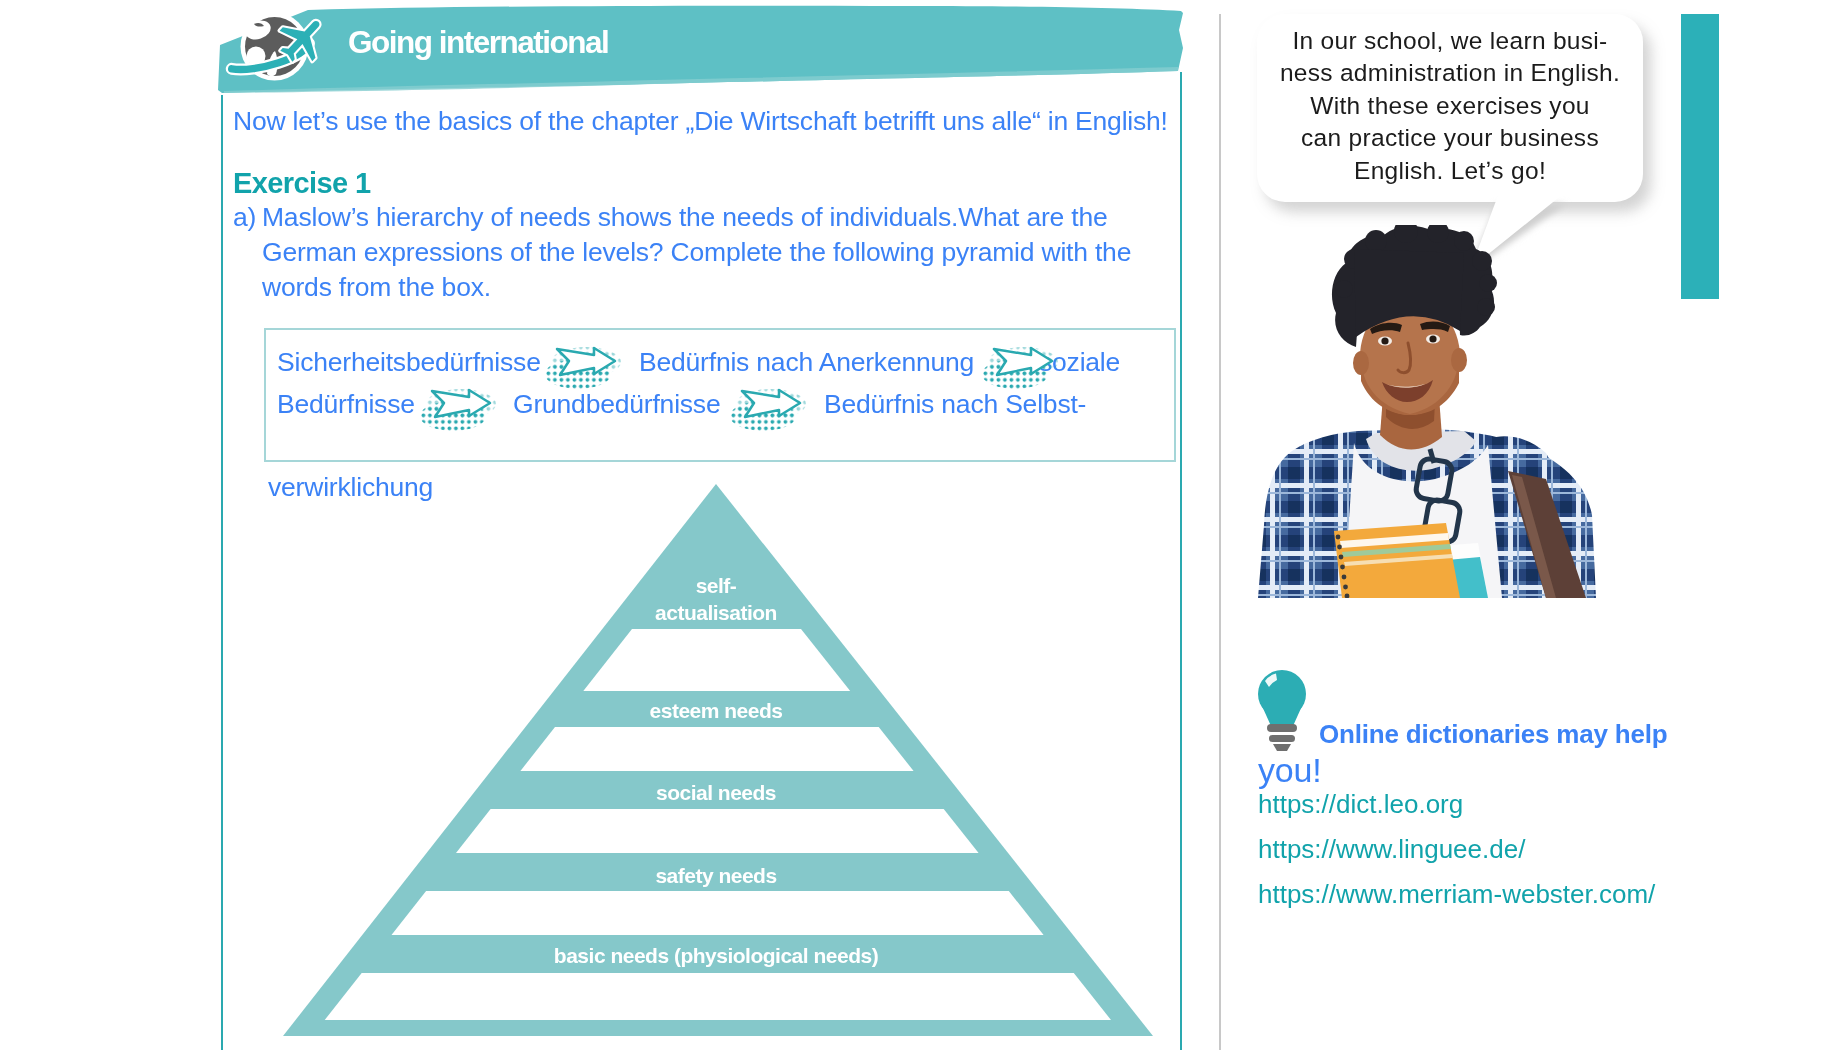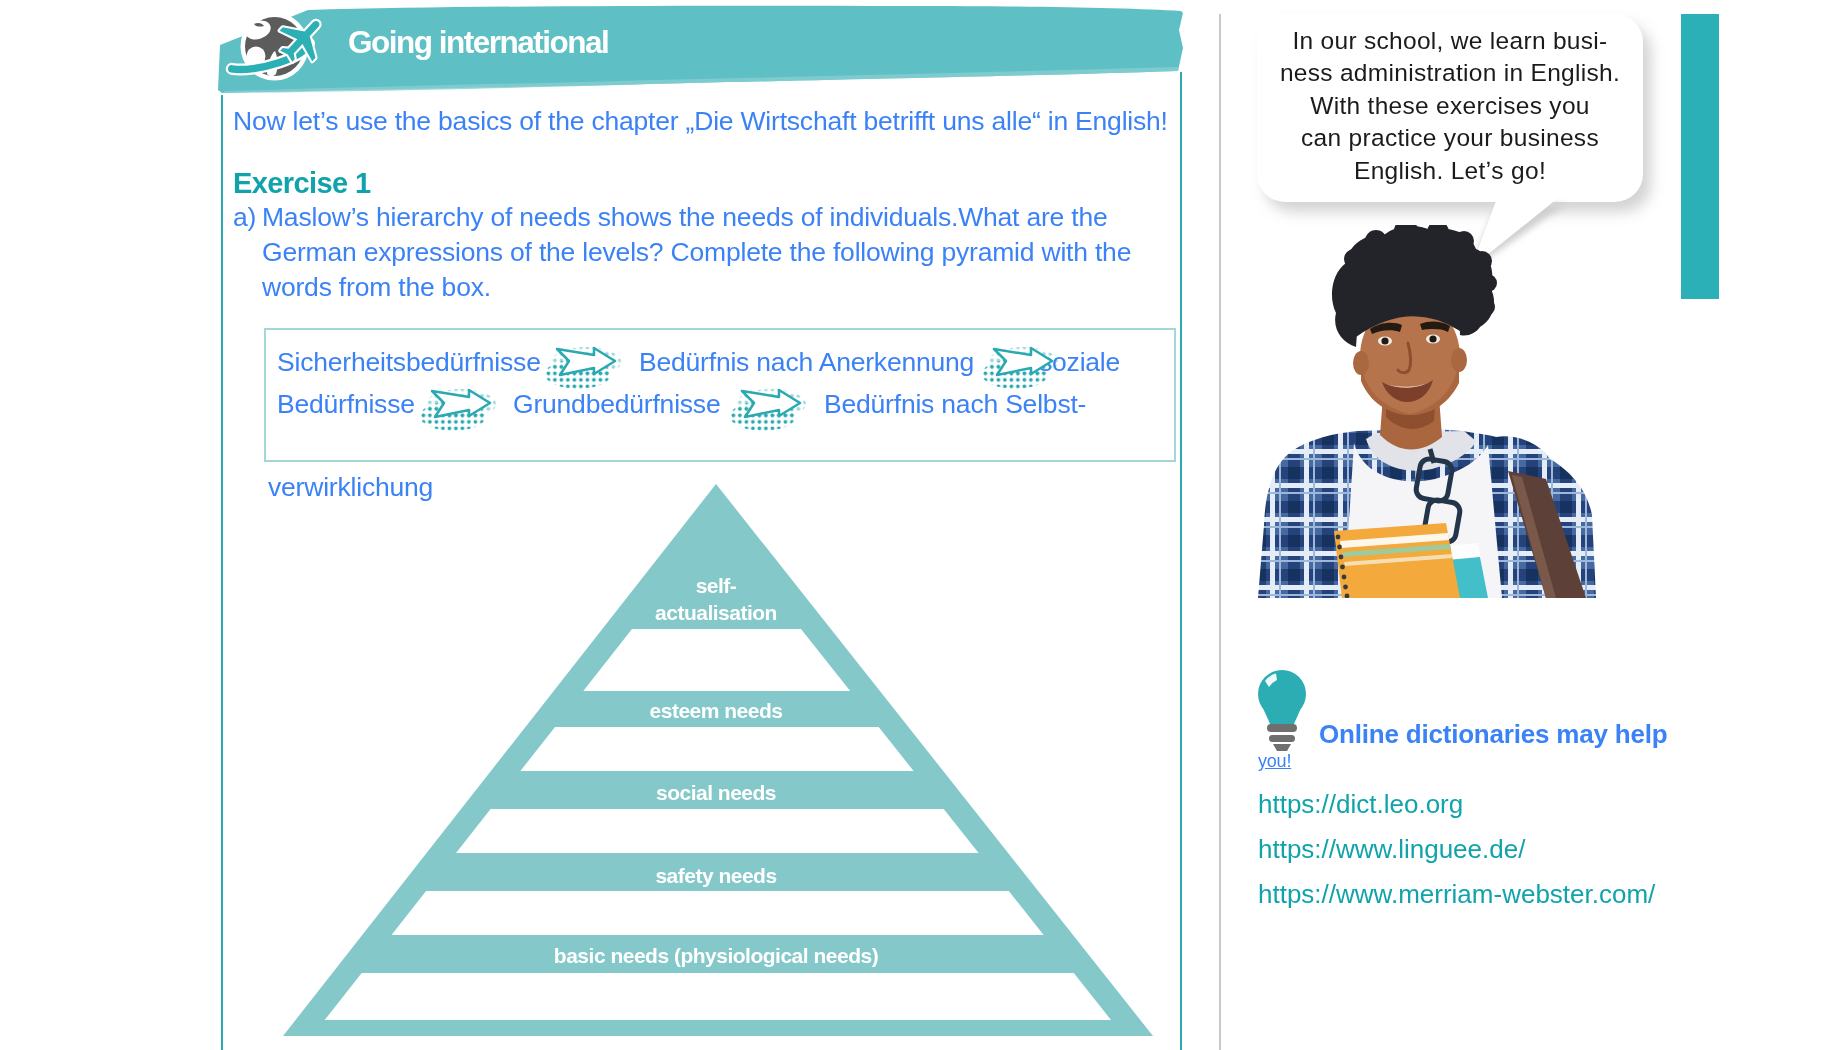--- a/index.html
+++ b/index.html
@@ -217,20 +217,20 @@
 
   <svg class="abs" style="left:1256px;top:668px;" width="54" height="84" viewBox="0 0 54 84">
     <circle cx="26" cy="26" r="24" fill="#2cadb4"></circle>
     <path d="M 6,38 L 46,38 L 37,58 L 15,58 Z" fill="#2cadb4"></path>
     <path d="M 9,13 A 19,19 0 0 1 20,5.5 L 21,12 A 23,23 0 0 0 13,19 Z" fill="#ffffff" opacity="0.92"></path>
     <rect x="11" y="56" width="30" height="8" rx="4" fill="#6f6f6f"></rect>
     <rect x="13" y="67" width="26" height="7" rx="3.5" fill="#6f6f6f"></rect>
     <path d="M 17,76 L 35,76 L 31,83 L 21,83 Z" fill="#6f6f6f"></path>
   </svg>
   <div class="abs body-text" style="left:1319px;top:719px;font-size:26px;font-weight:bold;">Online dictionaries may help</div>
-  <div class="abs body-text" style="left:1258px;top:751px;font-size:18px;text-decoration:underline;">you!</div>
+  <div class="abs body-text" style="left:1258px;top:751px;font-size:34px;">you!</div>
   <div class="abs teal-text" style="left:1258px;top:782px;font-size:26px;line-height:45px;white-space:nowrap;">
     https://dict.leo.org<br>
     https://www.linguee.de/<br>
     https://www.merriam-webster.com/
   </div>
 
 </div>
 
 </body></html>

